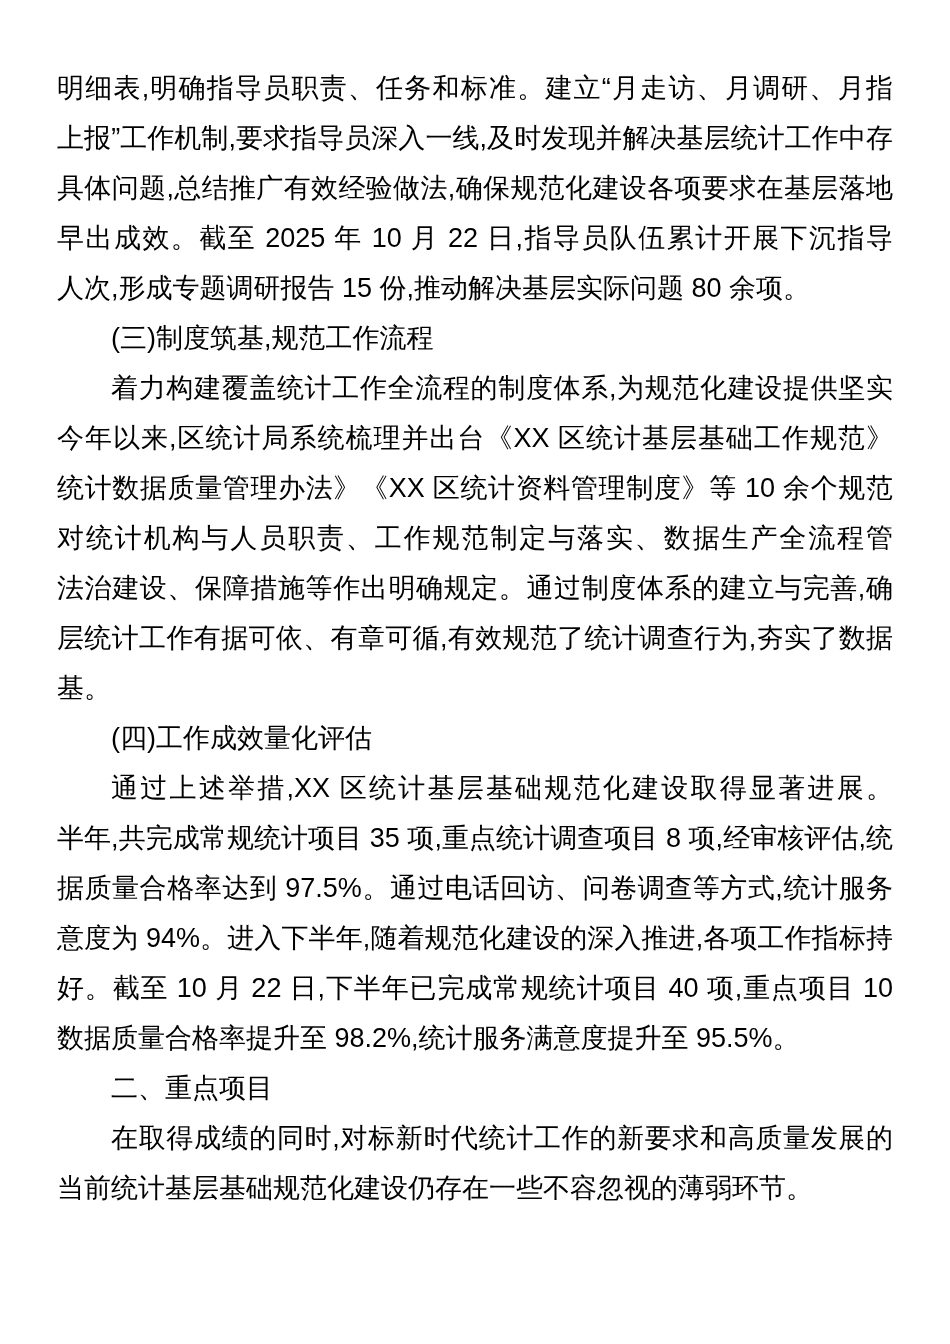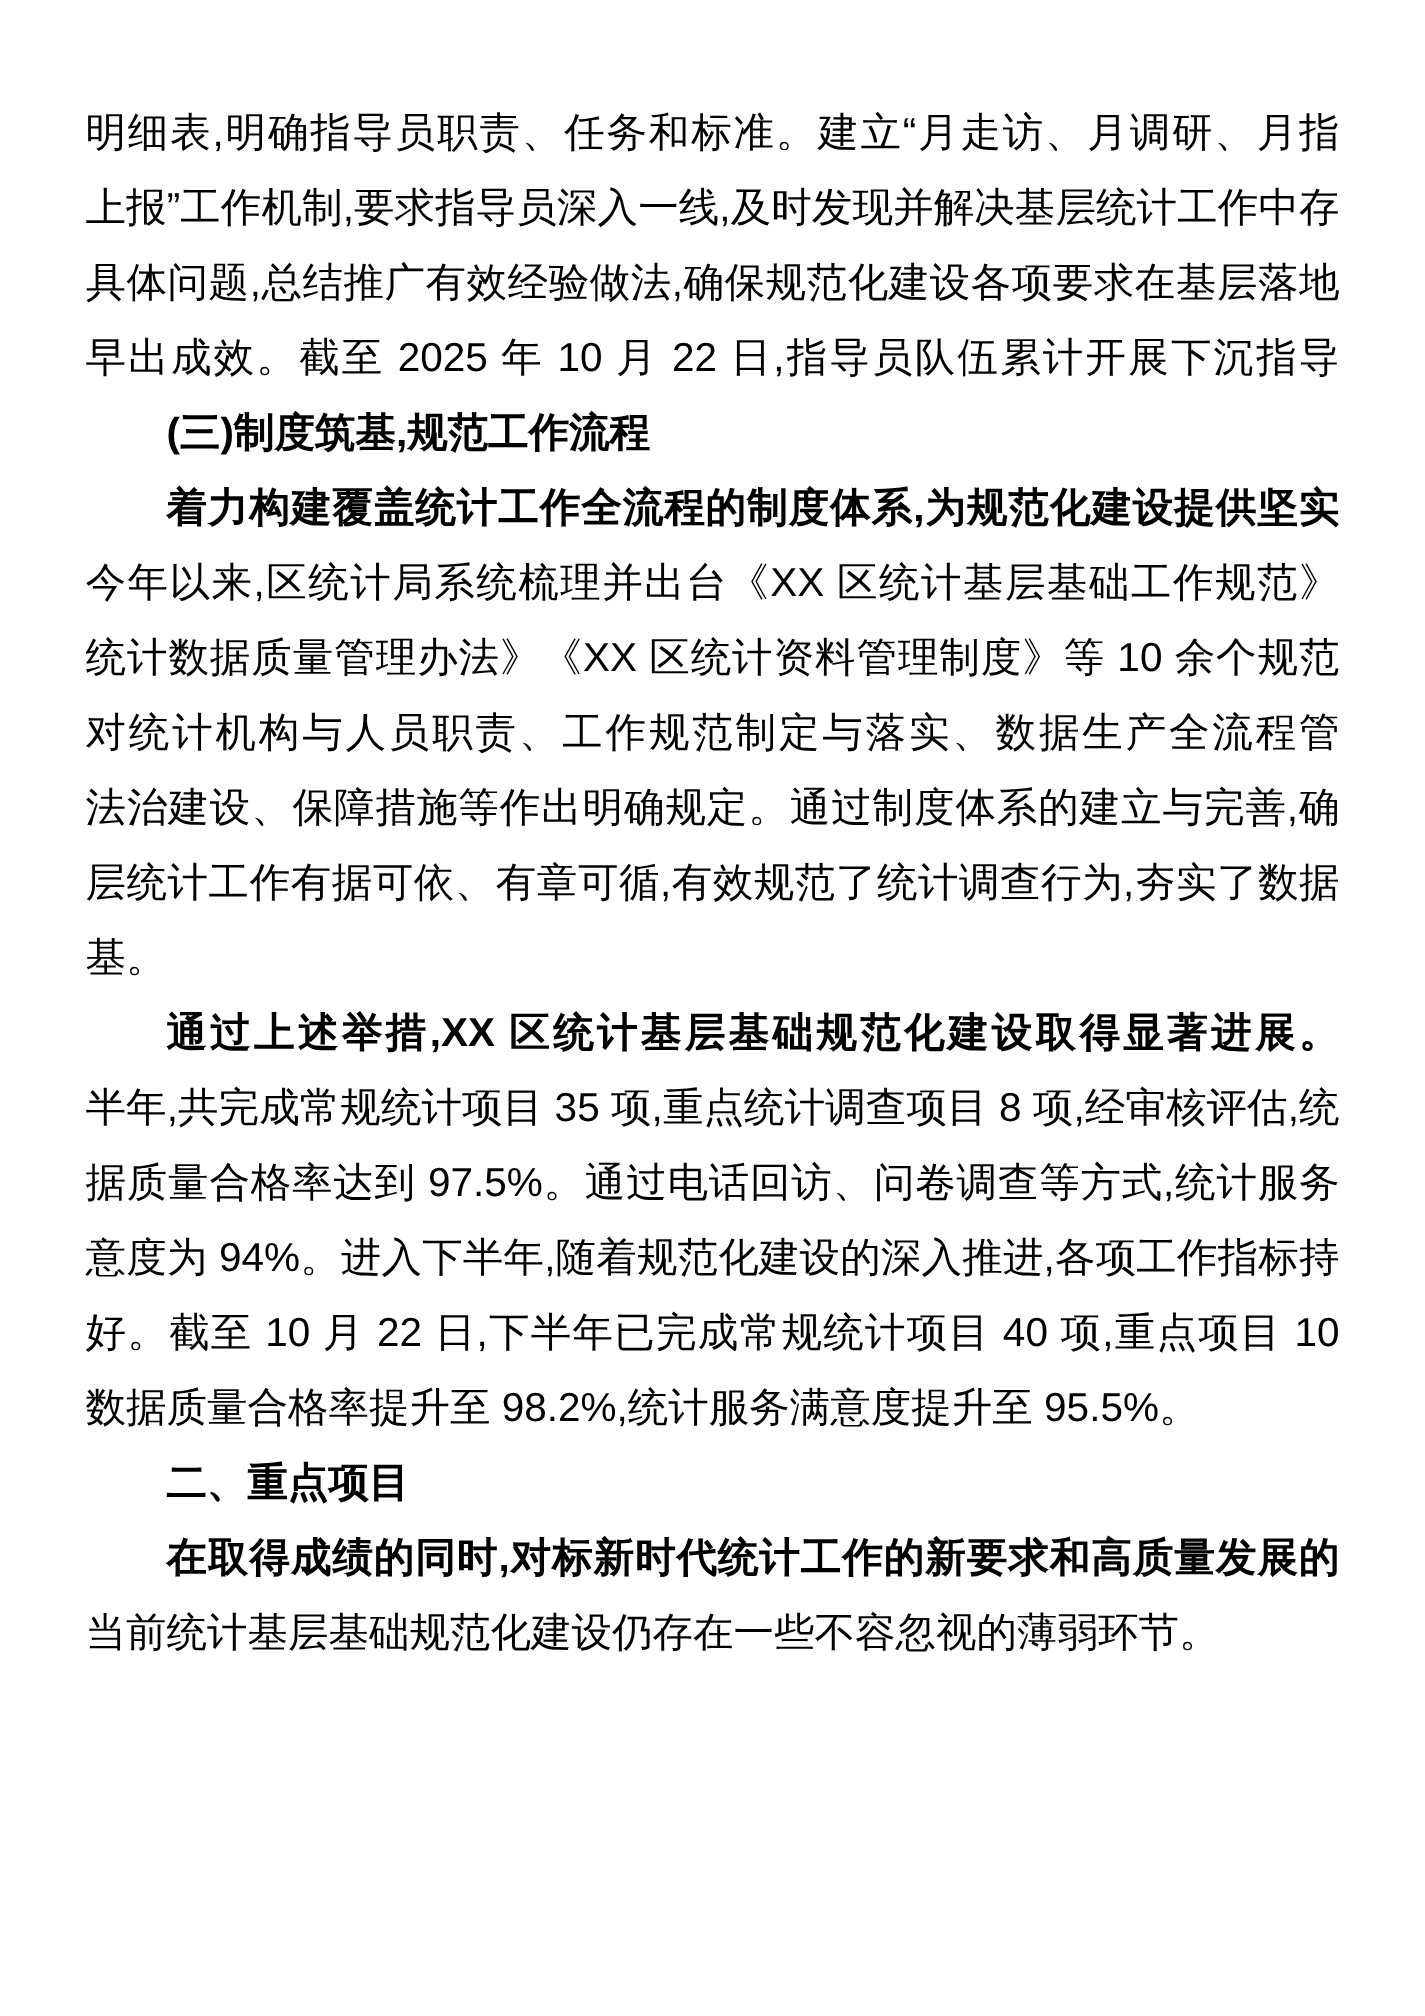--- a/index.html
+++ b/index.html
@@ -30,41 +30,42 @@
   }
   
   .line.fill {
     text-align: justify;
     text-align-last: justify;
     text-justify: inter-character;
   }
   
   .line.indent {
     text-indent: 54px;
-    font-weight: bold;
   }
 </style>
 </head>
 <body>
 
 <div class="page">
   <div class="doc-body">
 
   <div class="line fill">明细表,明确指导员职责、任务和标准。建立“月走访、月调研、月指导、月</div>
       <div class="line fill">上报”工作机制,要求指导员深入一线,及时发现并解决基层统计工作中存在的</div>
       <div class="line fill">具体问题,总结推广有效经验做法,确保规范化建设各项要求在基层落地生根、</div>
       <div class="line fill">早出成效。截至 2025 年 10 月 22 日,指导员队伍累计开展下沉指导 220 余</div>
+      <div class="line">人次,形成专题调研报告 15 份,推动解决基层实际问题 80 余项。</div>
       <div class="line indent heading">(三)制度筑基,规范工作流程</div>
       <div class="line indent fill">着力构建覆盖统计工作全流程的制度体系,为规范化建设提供坚实保障。</div>
       <div class="line fill">今年以来,区统计局系统梳理并出台《XX 区统计基层基础工作规范》《XX 区</div>
       <div class="line fill">统计数据质量管理办法》《XX 区统计资料管理制度》等 10 余个规范性文件,</div>
       <div class="line fill">对统计机构与人员职责、工作规范制定与落实、数据生产全流程管控、统计</div>
       <div class="line fill">法治建设、保障措施等作出明确规定。通过制度体系的建立与完善,确保了基</div>
       <div class="line fill">层统计工作有据可依、有章可循,有效规范了统计调查行为,夯实了数据质量根</div>
       <div class="line">基。</div>
+      <div class="line indent heading">(四)工作成效量化评估</div>
       <div class="line indent fill">通过上述举措,XX 区统计基层基础规范化建设取得显著进展。2025 年上</div>
       <div class="line fill">半年,共完成常规统计项目 35 项,重点统计调查项目 8 项,经审核评估,统计数</div>
       <div class="line fill">据质量合格率达到 97.5%。通过电话回访、问卷调查等方式,统计服务对象满</div>
       <div class="line fill">意度为 94%。进入下半年,随着规范化建设的深入推进,各项工作指标持续向</div>
       <div class="line fill">好。截至 10 月 22 日,下半年已完成常规统计项目 40 项,重点项目 10 项,统计</div>
       <div class="line">数据质量合格率提升至 98.2%,统计服务满意度提升至 95.5%。</div>
       <div class="line indent heading">二、重点项目</div>
       <div class="line indent fill">在取得成绩的同时,对标新时代统计工作的新要求和高质量发展的新需要,</div>
       <div class="line">当前统计基层基础规范化建设仍存在一些不容忽视的薄弱环节。</div>
     </div>

